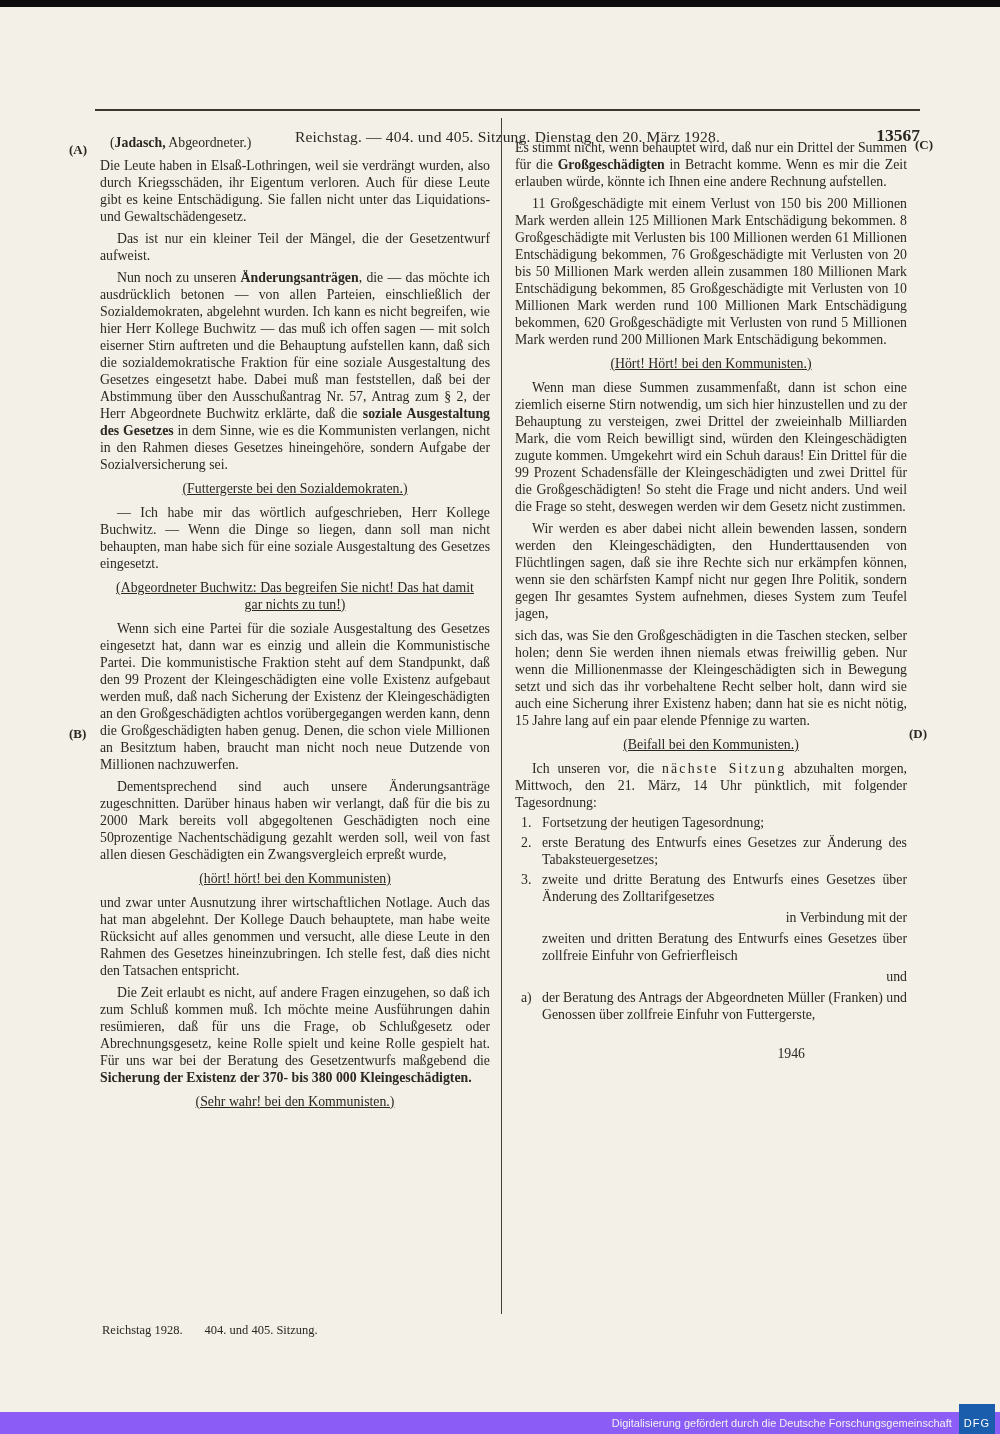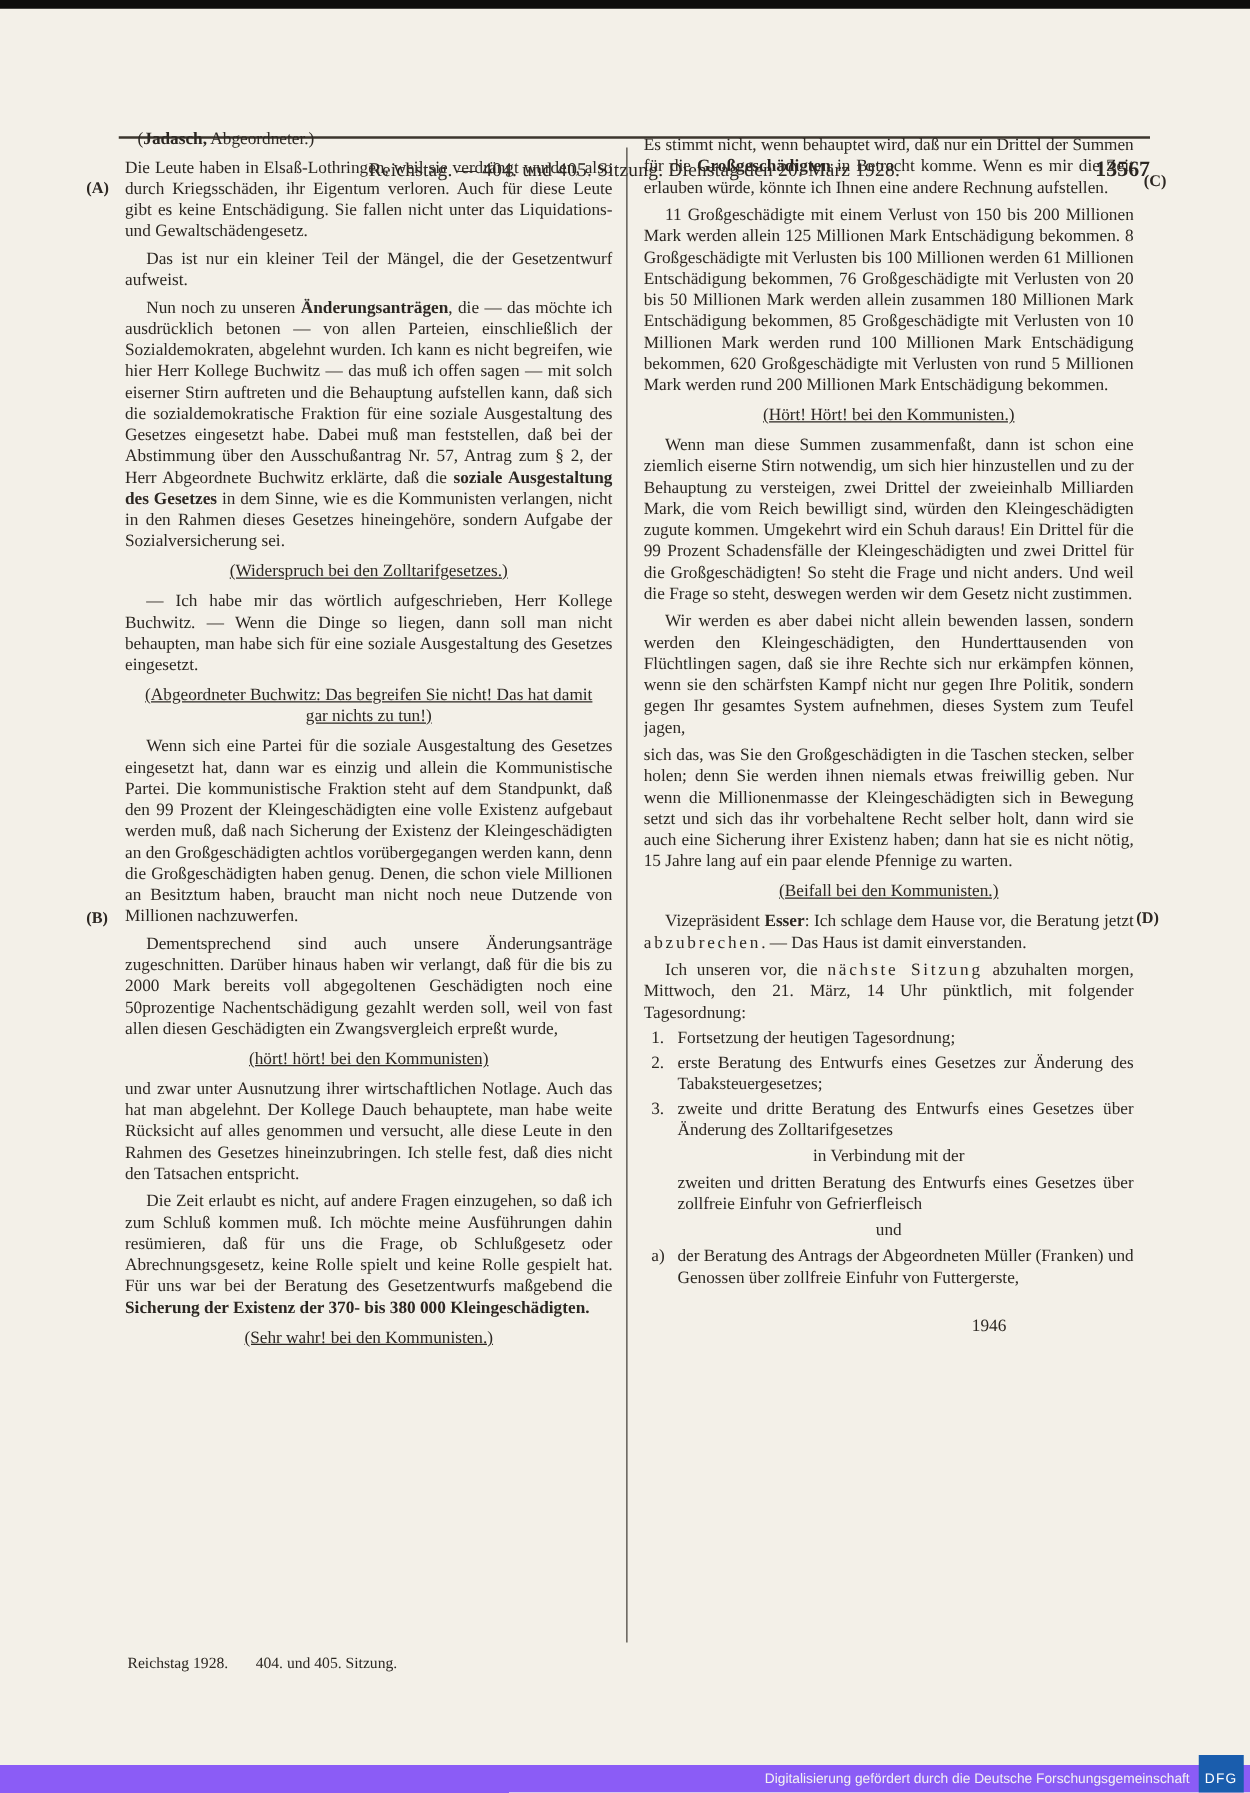--- a/index.html
+++ b/index.html
@@ -19,34 +19,34 @@
   .dfg{
     background:#1a5dad;color:#fff;font-weight:normal;font-size:11px;line-height:15px;
     padding:12px 5px;font-family:"Liberation Sans","DejaVu Sans",sans-serif;letter-spacing:1px;
   }
   
   .header{position:absolute;top:84px;left:95px;width:825px;height:22px;margin-top:44px;}
   .header-title{text-align:center;font-size:15.5px;letter-spacing:.2px;}
   .page-num{position:absolute;right:0;top:-3px;font-weight:bold;font-size:17.5px;}
   .header-rule{position:absolute;top:109px;left:95px;width:825px;border-top:2px solid #3c362e;}
   
-  .col{position:absolute;top:102px;height:1210px;overflow:hidden;
+  .col{position:absolute;top:134px;height:1210px;overflow:hidden;
        font-size:13.8px;line-height:17px;}
   #left-col{left:100px;width:390px;}
   #right-col{left:515px;width:392px;}
   .column-divider{position:absolute;left:501px;top:118px;width:1px;height:1196px;background:#46403a;}
   
   .blk{margin:0;}
   .speaker{text-indent:10px;margin-bottom:6px;}
   .para{text-align:justify;text-indent:17px;margin-top:5px;}
   .noind{text-indent:0;}
   .inter{text-align:center;margin:7px 14px;text-decoration:underline;}
   .list{position:relative;padding-left:27px;text-align:justify;margin-top:3px;}
   .list .marker{position:absolute;left:6px;}
-  .center{text-align:center;margin:4px 0;}
+  .center{text-align:right;margin:4px 0;}
   .sub{margin-left:27px;text-align:justify;margin-top:3px;}
   .pageno{text-align:right;padding-right:102px;margin-top:22px;}
   .b{font-weight:bold;}
   .sp{letter-spacing:2.2px;}
   
   .m-marker{position:absolute;font-size:13px;font-weight:bold;}
   #marker-a{left:69px;top:142px;}
   #marker-b{left:69px;top:726px;}
   #marker-c{left:915px;top:137px;}
   #marker-d{left:909px;top:726px;}
@@ -68,40 +68,39 @@
 <div class="m-marker" id="marker-a">(A)</div>
 <div class="m-marker" id="marker-b">(B)</div>
 <div class="m-marker" id="marker-c">(C)</div>
 <div class="m-marker" id="marker-d">(D)</div>
 
 <div class="col" id="left-col">
     <div class="blk speaker"><span>(</span><span class="b">Jadasch,</span><span> Abgeordneter.)</span></div>
     <div class="blk para noind"><span>Die Leute haben in Elsaß-Lothringen, weil sie verdrängt wurden, also durch Kriegsschäden, ihr Eigentum verloren. Auch für diese Leute gibt es keine Entschädigung. Sie fallen nicht unter das Liquidations- und Gewaltschädengesetz.</span></div>
     <div class="blk para"><span>Das ist nur ein kleiner Teil der Mängel, die der Gesetzentwurf aufweist.</span></div>
     <div class="blk para"><span>Nun noch zu unseren </span><span class="b">Änderungsanträgen</span><span>, die — das möchte ich ausdrücklich betonen — von allen Parteien, einschließlich der Sozialdemokraten, abgelehnt wurden. Ich kann es nicht begreifen, wie hier Herr Kollege Buchwitz — das muß ich offen sagen — mit solch eiserner Stirn auftreten und die Behauptung aufstellen kann, daß sich die sozialdemokratische Fraktion für eine soziale Ausgestaltung des Gesetzes eingesetzt habe. Dabei muß man feststellen, daß bei der Abstimmung über den Ausschußantrag Nr. 57, Antrag zum § 2, der Herr Abgeordnete Buchwitz erklärte, daß die </span><span class="b">soziale Ausgestaltung des Gesetzes</span><span> in dem Sinne, wie es die Kommunisten verlangen, nicht in den Rahmen dieses Gesetzes hineingehöre, sondern Aufgabe der Sozialversicherung sei.</span></div>
-    <div class="blk inter"><span>(Widerspruch bei den Zolltarifgesetzes.)</span></div>
+    <div class="blk inter"><span>(Futtergerste bei den Sozialdemokraten.)</span></div>
     <div class="blk para"><span>— Ich habe mir das wörtlich aufgeschrieben, Herr Kollege Buchwitz. — Wenn die Dinge so liegen, dann soll man nicht behaupten, man habe sich für eine soziale Ausgestaltung des Gesetzes eingesetzt.</span></div>
     <div class="blk inter"><span>(Abgeordneter Buchwitz: Das begreifen Sie nicht! Das hat damit gar nichts zu tun!)</span></div>
     <div class="blk para"><span>Wenn sich eine Partei für die soziale Ausgestaltung des Gesetzes eingesetzt hat, dann war es einzig und allein die Kommunistische Partei. Die kommunistische Fraktion steht auf dem Standpunkt, daß den 99 Prozent der Kleingeschädigten eine volle Existenz aufgebaut werden muß, daß nach Sicherung der Existenz der Kleingeschädigten an den Großgeschädigten achtlos vorübergegangen werden kann, denn die Großgeschädigten haben genug. Denen, die schon viele Millionen an Besitztum haben, braucht man nicht noch neue Dutzende von Millionen nachzuwerfen.</span></div>
     <div class="blk para"><span>Dementsprechend sind auch unsere Änderungsanträge zugeschnitten. Darüber hinaus haben wir verlangt, daß für die bis zu 2000 Mark bereits voll abgegoltenen Geschädigten noch eine 50prozentige Nachentschädigung gezahlt werden soll, weil von fast allen diesen Geschädigten ein Zwangsvergleich erpreßt wurde,</span></div>
     <div class="blk inter"><span>(hört! hört! bei den Kommunisten)</span></div>
     <div class="blk para noind"><span>und zwar unter Ausnutzung ihrer wirtschaftlichen Notlage. Auch das hat man abgelehnt. Der Kollege Dauch behauptete, man habe weite Rücksicht auf alles genommen und versucht, alle diese Leute in den Rahmen des Gesetzes hineinzubringen. Ich stelle fest, daß dies nicht den Tatsachen entspricht.</span></div>
     <div class="blk para"><span>Die Zeit erlaubt es nicht, auf andere Fragen einzugehen, so daß ich zum Schluß kommen muß. Ich möchte meine Ausführungen dahin resümieren, daß für uns die Frage, ob Schlußgesetz oder Abrechnungsgesetz, keine Rolle spielt und keine Rolle gespielt hat. Für uns war bei der Beratung des Gesetzentwurfs maßgebend die </span><span class="b">Sicherung der Existenz der 370- bis 380 000 Kleingeschädigten.</span></div>
     <div class="blk inter"><span>(Sehr wahr! bei den Kommunisten.)</span></div>
   </div>
 <div class="column-divider"></div>
 <div class="col" id="right-col">
     <div class="blk para noind"><span>Es stimmt nicht, wenn behauptet wird, daß nur ein Drittel der Summen für die </span><span class="b">Großgeschädigten</span><span> in Betracht komme. Wenn es mir die Zeit erlauben würde, könnte ich Ihnen eine andere Rechnung aufstellen.</span></div>
     <div class="blk para"><span>11 Großgeschädigte mit einem Verlust von 150 bis 200 Millionen Mark werden allein 125 Millionen Mark Entschädigung bekommen. 8 Großgeschädigte mit Verlusten bis 100 Millionen werden 61 Millionen Entschädigung bekommen, 76 Großgeschädigte mit Verlusten von 20 bis 50 Millionen Mark werden allein zusammen 180 Millionen Mark Entschädigung bekommen, 85 Großgeschädigte mit Verlusten von 10 Millionen Mark werden rund 100 Millionen Mark Entschädigung bekommen, 620 Großgeschädigte mit Verlusten von rund 5 Millionen Mark werden rund 200 Millionen Mark Entschädigung bekommen.</span></div>
     <div class="blk inter"><span>(Hört! Hört! bei den Kommunisten.)</span></div>
     <div class="blk para"><span>Wenn man diese Summen zusammenfaßt, dann ist schon eine ziemlich eiserne Stirn notwendig, um sich hier hinzustellen und zu der Behauptung zu versteigen, zwei Drittel der zweieinhalb Milliarden Mark, die vom Reich bewilligt sind, würden den Kleingeschädigten zugute kommen. Umgekehrt wird ein Schuh daraus! Ein Drittel für die 99 Prozent Schadensfälle der Kleingeschädigten und zwei Drittel für die Großgeschädigten! So steht die Frage und nicht anders. Und weil die Frage so steht, deswegen werden wir dem Gesetz nicht zustimmen.</span></div>
     <div class="blk para"><span>Wir werden es aber dabei nicht allein bewenden lassen, sondern werden den Kleingeschädigten, den Hunderttausenden von Flüchtlingen sagen, daß sie ihre Rechte sich nur erkämpfen können, wenn sie den schärfsten Kampf nicht nur gegen Ihre Politik, sondern gegen Ihr gesamtes System aufnehmen, dieses System zum Teufel jagen,</span></div>
     <div class="blk para noind"><span>sich das, was Sie den Großgeschädigten in die Taschen stecken, selber holen; denn Sie werden ihnen niemals etwas freiwillig geben. Nur wenn die Millionenmasse der Kleingeschädigten sich in Bewegung setzt und sich das ihr vorbehaltene Recht selber holt, dann wird sie auch eine Sicherung ihrer Existenz haben; dann hat sie es nicht nötig, 15 Jahre lang auf ein paar elende Pfennige zu warten.</span></div>
     <div class="blk inter"><span>(Beifall bei den Kommunisten.)</span></div>
-    <div class="blk para"><span>Vizepräsident </span><span class="b">Esser</span><span>: Ich schlage dem Hause vor, die Beratung jetzt </span><span class="sp">abzubrechen</span><span>. — Das Haus ist damit einverstanden.</span></div>
     <div class="blk para"><span>Ich unseren vor, die </span><span class="sp">nächste Sitzung</span><span> abzuhalten morgen, Mittwoch, den 21. März, 14 Uhr pünktlich, mit folgender Tagesordnung:</span></div>
     <div class="blk list"><span class="marker">1.</span><span>Fortsetzung der heutigen Tagesordnung;</span></div>
     <div class="blk list"><span class="marker">2.</span><span>erste Beratung des Entwurfs eines Gesetzes zur Änderung des Tabaksteuergesetzes;</span></div>
     <div class="blk list"><span class="marker">3.</span><span>zweite und dritte Beratung des Entwurfs eines Gesetzes über Änderung des Zolltarifgesetzes</span></div>
     <div class="blk center"><span>in Verbindung mit der</span></div>
     <div class="blk sub"><span>zweiten und dritten Beratung des Entwurfs eines Gesetzes über zollfreie Einfuhr von Gefrierfleisch</span></div>
     <div class="blk center"><span>und</span></div>
     <div class="blk list"><span class="marker">a)</span><span>der Beratung des Antrags der Abgeordneten Müller (Franken) und Genossen über zollfreie Einfuhr von Futtergerste,</span></div>
     <div class="blk pageno"><span>1946</span></div>
   </div>

